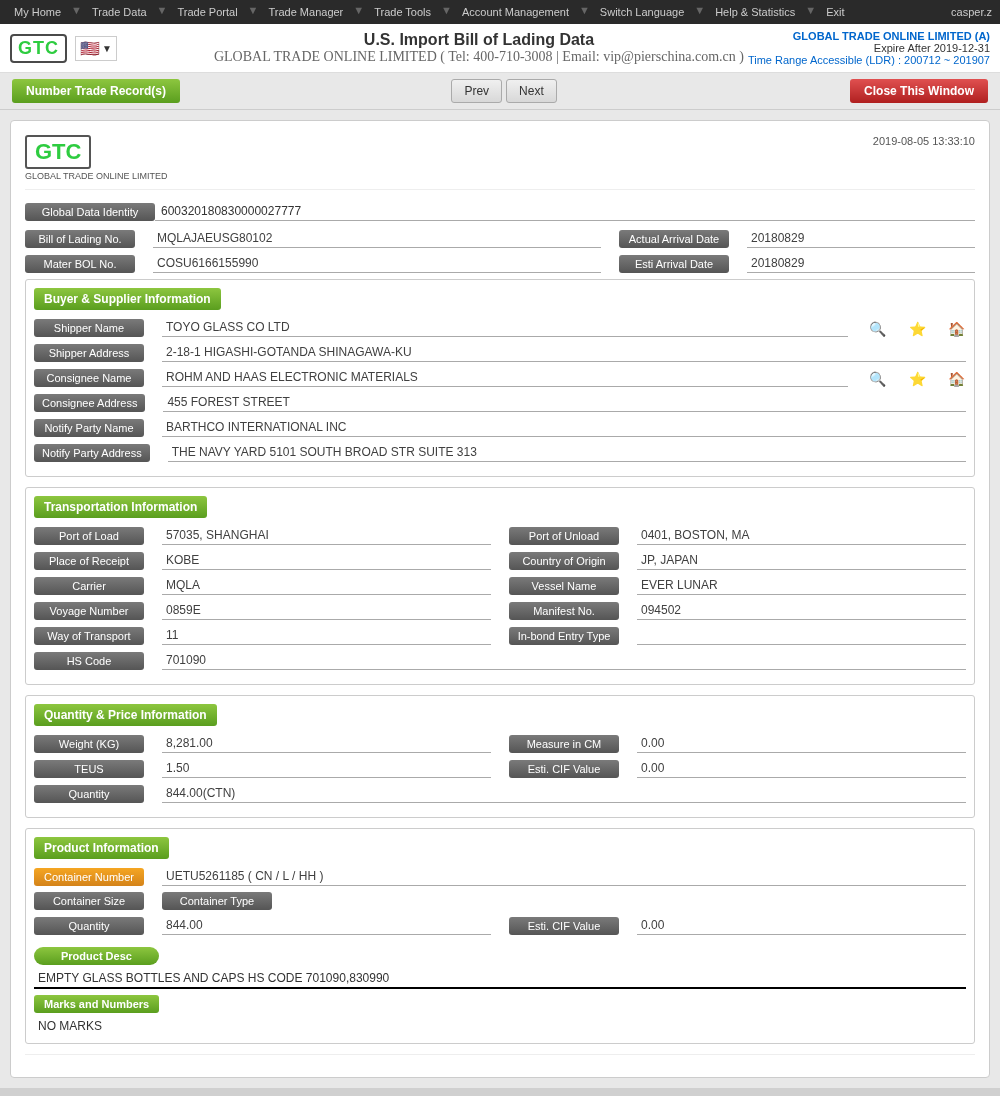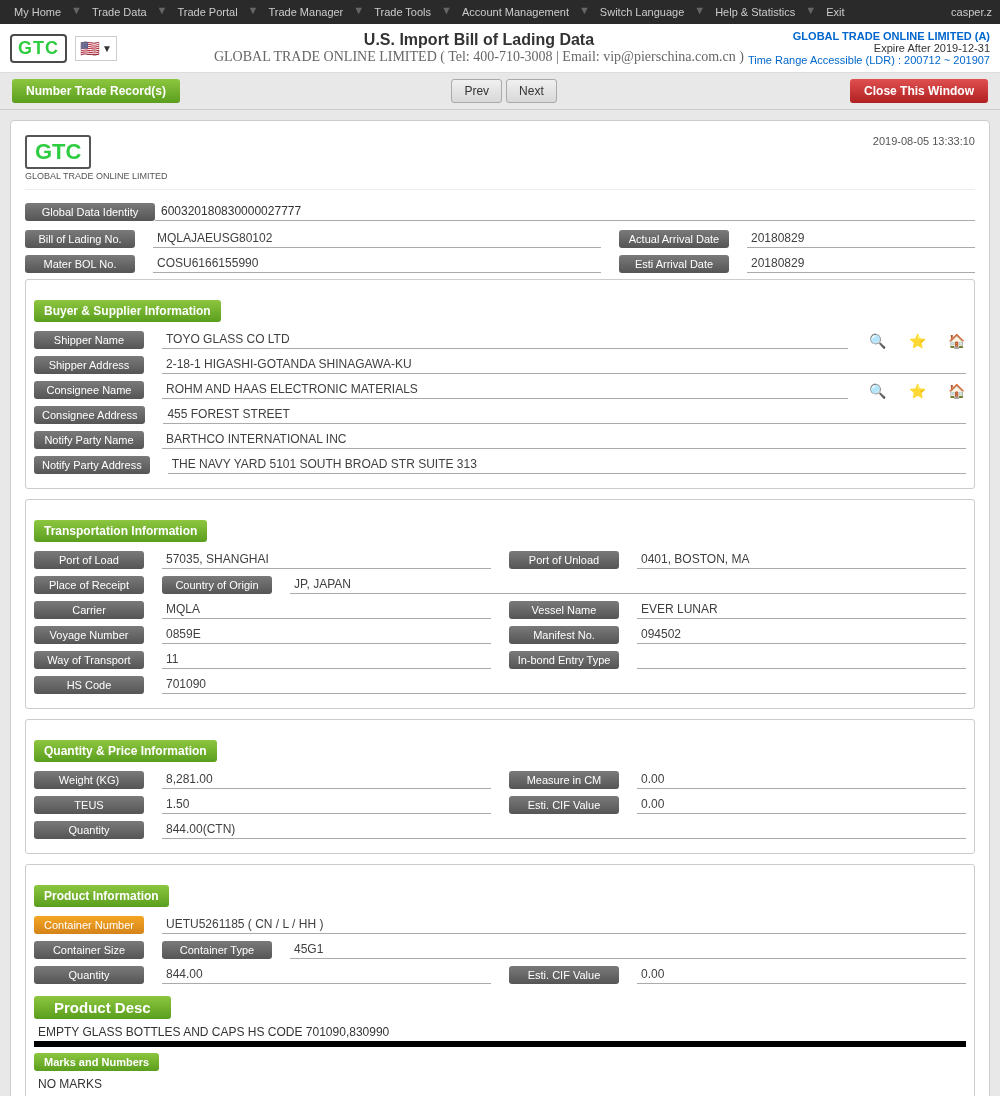--- a/index.html
+++ b/index.html
@@ -146,21 +146,21 @@
     
     .section-header {
       background: linear-gradient(to bottom, #8dc63f, #5a9e1e);
       color: #fff;
       padding: 4px 10px;
       border-radius: 3px;
       font-size: 12px;
       font-weight: bold;
       display: inline-block;
       margin-bottom: 8px;
-      margin-top: 12px;
+      margin-top: 0;
     }
 
     .section-block {
       border: 1px solid #ccc;
       border-radius: 3px;
       padding: 8px;
       margin-bottom: 10px;
     }
 
     .icon-btn { cursor: pointer; font-size: 14px; margin-left: 4px; }
@@ -221,33 +221,33 @@
       border-radius: 3px;
       font-size: 11px;
       font-weight: bold;
       display: inline-block;
       margin-top: 6px;
       margin-bottom: 4px;
     }
     .product-desc-label {
       background: linear-gradient(to bottom, #8dc63f, #5a9e1e);
       color: #fff;
-      padding: 3px 20px;
-      border-radius: 3px;
-      font-size: 15px;
+      padding: 3px 27px;
+      border-radius: 9px;
+      font-size: 11px;
       font-weight: bold;
       display: inline-block;
       margin-top: 6px;
       margin-bottom: 4px;
     }
     .desc-text {
       font-size: 12px;
       color: #333;
       padding: 2px 4px;
-      border-bottom: 6px solid #000000;
+      border-bottom: 2px solid #000000;
     }
     .marks-text {
       font-size: 12px;
       color: #333;
       padding: 2px 4px;
     }
   </style>
 </head>
 <body>
 
@@ -387,20 +387,21 @@
       <div class="field-row">
         <div class="field-label">Port of Load</div>
         <div class="field-value">57035, SHANGHAI</div>
         <div class="field-label">Port of Unload</div>
         <div class="field-value">0401, BOSTON, MA</div>
       </div>
 
       
       <div class="field-row">
         <div class="field-label">Place of Receipt</div>
+        <div class="field-value">KOBE</div>
         <div class="field-label">Country of Origin</div>
         <div class="field-value">JP, JAPAN</div>
       </div>
 
       
       <div class="field-row">
         <div class="field-label">Carrier</div>
         <div class="field-value">MQLA</div>
         <div class="field-label">Vessel Name</div>
         <div class="field-value">EVER LUNAR</div>
@@ -461,21 +462,20 @@
       
       <div class="field-row">
         <div class="container-number-label">Container Number</div>
         <div class="field-value">UETU5261185 ( CN / L / HH )</div>
       </div>
 
       
       <div class="field-row">
         <div class="field-label">Container Size</div>
         <div class="field-label">Container Type</div>
-        <div class="field-value">45G1</div>
       </div>
 
       
       <div class="field-row">
         <div class="field-label">Quantity</div>
         <div class="field-value">844.00</div>
         <div class="field-label">Esti. CIF Value</div>
         <div class="field-value">0.00</div>
       </div>
 

